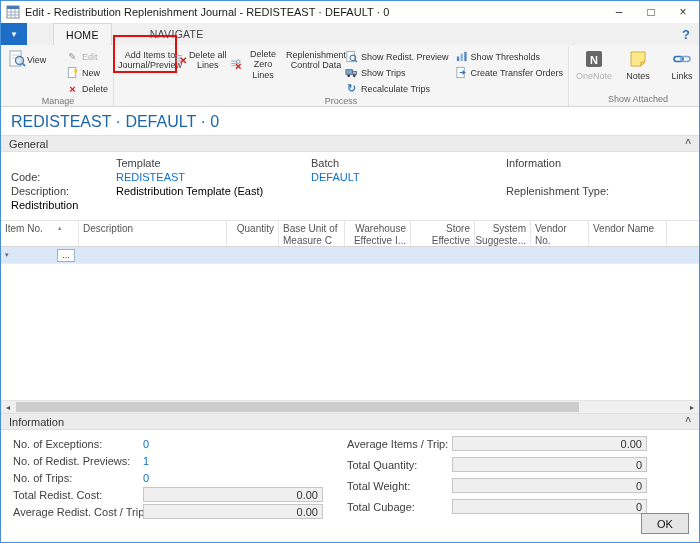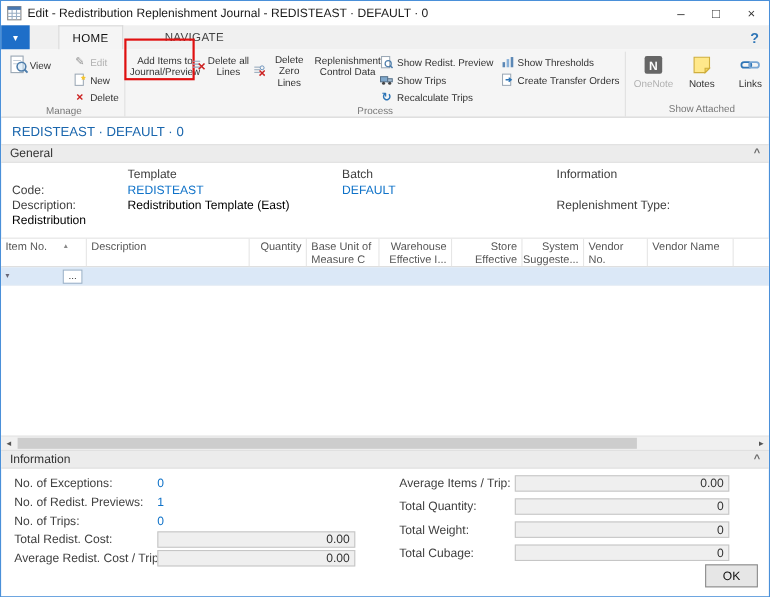--- a/index.html
+++ b/index.html
@@ -38,21 +38,21 @@
   .rbtn-small { display:flex; align-items:center; gap:3px; font-size:9px; color:#333; white-space:nowrap; }
   .ricon-s { width:13px; height:13px; display:inline-flex; align-items:center; justify-content:center; flex:0 0 auto; }
   .glyph-red { color:#c22; font-weight:bold; font-size:11px; }
   .glyph-blue { color:#2e75b6; font-weight:bold; font-size:11px; }
   .glyph-gray { color:#777; font-size:10px; }
   .disabled { color:#9a9a9a !important; filter:grayscale(1); opacity:.75; }
   .annotation { position:absolute; left:-4px; right:-4px; top:-12px; bottom:-2px;
                 border:2px solid #e01010; pointer-events:none; }
 
   
-  .page-title { flex:0 0 auto; padding:6px 10px 4px; font-size:12px; color:#1a66ad; }
+  .page-title { flex:0 0 auto; padding:6px 10px 4px; font-size:16px; color:#1a66ad; }
   .sec-head { height:17px; flex:0 0 auto; background:#ececec; border-top:1px solid #e0e0e0;
               border-bottom:1px solid #e0e0e0; display:flex; align-items:center; padding:0 8px;
               font-size:11px; color:#333; }
   .sec-collapse { margin-left:auto; color:#666; font-size:10px; font-weight:bold; }
 
   
   .gen { flex:0 0 auto; padding:4px 10px 8px; }
   .gen-grid { display:grid; grid-template-columns:105px 195px 195px 1fr; font-size:11px; line-height:14px; }
   .gcell { height:14px; overflow:hidden; white-space:nowrap; }
   .ghead { color:#404040; }
@@ -78,21 +78,21 @@
 
   
   .hscroll { height:13px; flex:0 0 auto; background:#f0f0f0; border-top:1px solid #e4e4e4; display:flex; align-items:stretch; }
   .sarrow { width:14px; display:flex; align-items:center; justify-content:center; font-size:7px; color:#555; }
   .strack { flex:1; position:relative; }
   .sthumb { position:absolute; left:1px; top:1px; bottom:1px; width:84%; background:#cdcdcd; }
 
   
   .info { flex:0 0 auto; padding:6px 12px 4px; display:flex; font-size:11px; }
   .info-col { display:flex; flex-direction:column; gap:2px; }
-  .info-col.right { margin-left:40px; gap:6px; }
+  .info-col.right { margin-left:24px; gap:6px; }
   .info-row { display:flex; align-items:center; height:15px; }
   .info-label { width:130px; color:#404040; white-space:nowrap; }
   .info-label.r { width:105px; }
   .ival-link { color:#0f72c8; }
   .ifield { width:180px; height:15px; background:#efefef; border:1px solid #c6c6c6; display:flex;
             align-items:center; justify-content:flex-end; padding:0 4px; color:#333; }
   .ifield.r { width:195px; }
 
   
   .footer { flex:1; min-height:0; display:flex; align-items:flex-end; justify-content:flex-end; padding:4px 10px 8px; }

